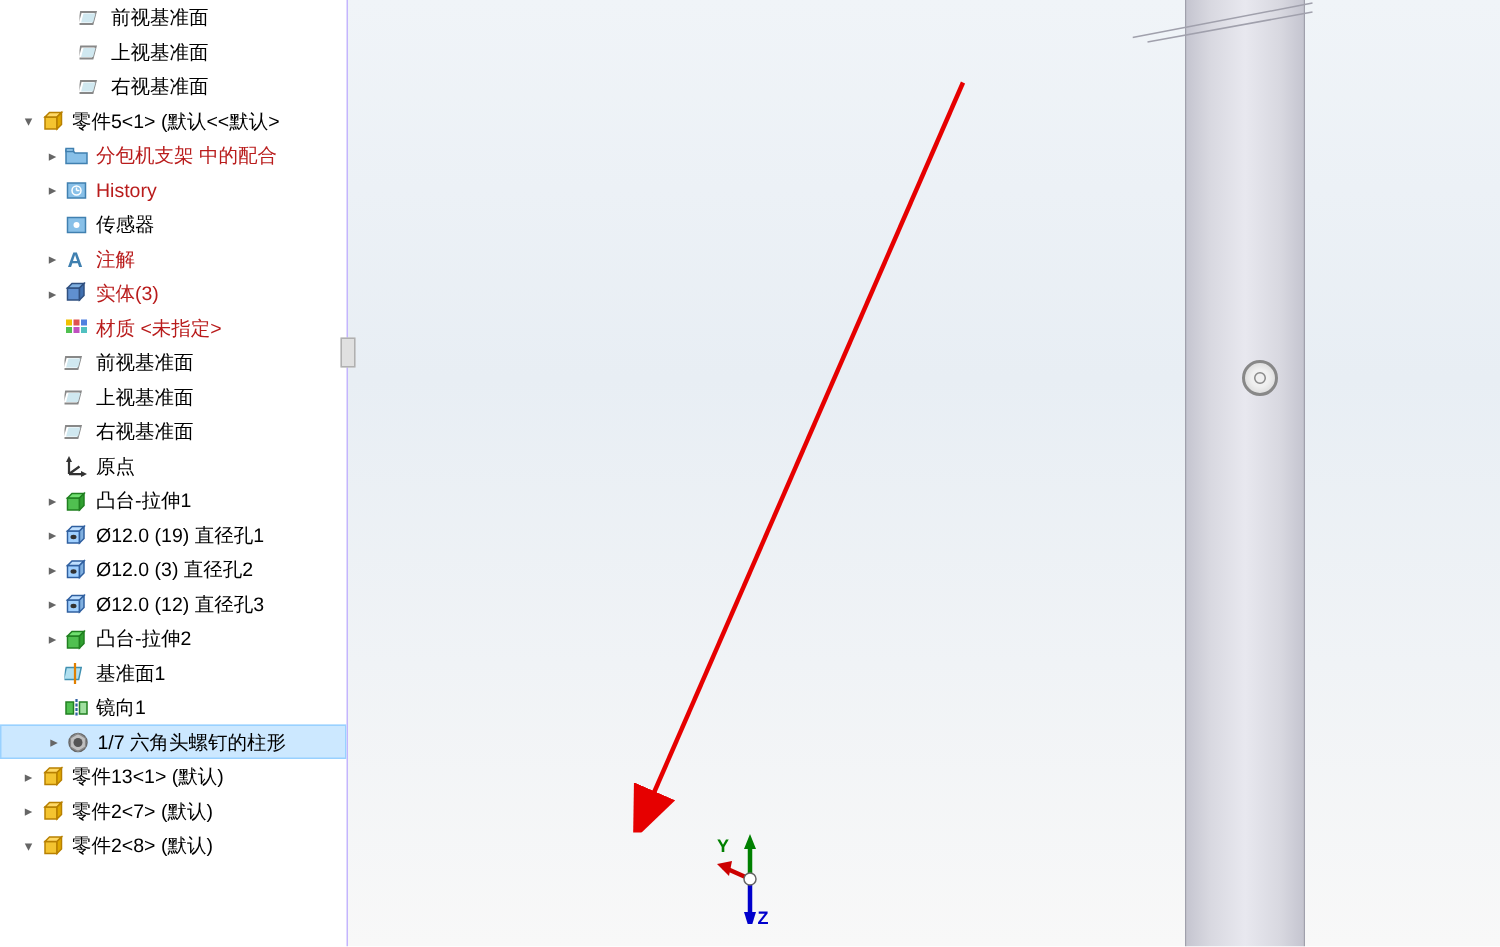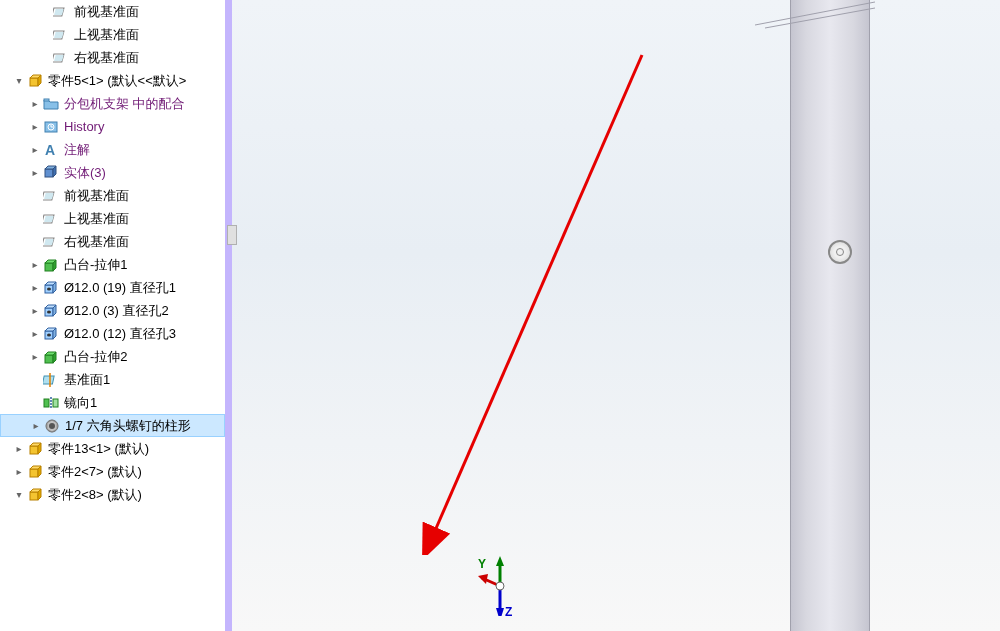--- a/index.html
+++ b/index.html
@@ -16,21 +16,21 @@
       overflow: hidden;
       background: #fff;
     }
     
     .tree-panel {
       width: 232px;
       height: 100%;
       background: #fff;
       overflow-y: auto;
       overflow-x: hidden;
-      border-right: 7px solid #c4b5fd;
+      border-right: 1px solid #c4b5fd;
     }
     
     .tree-item {
       display: flex;
       align-items: center;
       height: 23px;
       font-size: 13px;
       white-space: nowrap;
       cursor: pointer;
       user-select: none;
@@ -54,21 +54,21 @@
       width: 18px;
       height: 18px;
       margin-right: 4px;
       display: inline-flex;
       justify-content: center;
       align-items: center;
       flex-shrink: 0;
     }
     
     .label-blue {
-      color: #701a75;
+      color: #b91c1c;
     }
     
     .label-black {
       color: #000;
     }
     
     .indent-1 { padding-left: 38px; }
     .indent-2 { padding-left: 12px; }
     .indent-3 { padding-left: 28px; }
     .indent-4 { padding-left: 28px; }
@@ -211,20 +211,30 @@
         <span class="icon">
           <svg viewBox="0 0 16 16">
             <rect x="2" y="3" width="12" height="10" fill="#88c0e8" stroke="#4080b0"></rect>
             <circle cx="8" cy="8" r="3" fill="none" stroke="#fff" stroke-width="1"></circle>
             <line x1="8" y1="8" x2="8" y2="6" stroke="#fff"></line>
             <line x1="8" y1="8" x2="10" y2="8" stroke="#fff"></line>
           </svg>
         </span>
         <span class="label-blue">History</span>
       </div>
+      <div class="tree-item indent-4">
+        <span class="expander"></span>
+        <span class="icon">
+          <svg viewBox="0 0 16 16">
+            <rect x="2" y="3" width="12" height="10" fill="#88c0e8" stroke="#4080b0"></rect>
+            <circle cx="8" cy="8" r="2" fill="#fff"></circle>
+          </svg>
+        </span>
+        <span class="label-black">传感器</span>
+      </div>
       <div class="tree-item indent-3">
         <span class="expander">▸</span>
         <span class="icon">
           <svg viewBox="0 0 16 16">
             <text x="2" y="13" font-size="14" font-weight="bold" fill="#4080b0">A</text>
           </svg>
         </span>
         <span class="label-blue">注解</span>
       </div>
       <div class="tree-item indent-3">
@@ -235,20 +245,34 @@
             <polygon points="2,4 5,1 13,1 10,4" fill="#80b0e0" stroke="#305080"></polygon>
             <polygon points="10,4 13,1 13,9 10,12" fill="#4070b0" stroke="#305080"></polygon>
           </svg>
         </span>
         <span class="label-blue">实体(3)</span>
       </div>
       <div class="tree-item indent-4">
         <span class="expander"></span>
         <span class="icon">
           <svg viewBox="0 0 16 16">
+            <rect x="1" y="2" width="4" height="4" fill="#f0c000"></rect>
+            <rect x="6" y="2" width="4" height="4" fill="#e05050"></rect>
+            <rect x="11" y="2" width="4" height="4" fill="#5080e0"></rect>
+            <rect x="1" y="7" width="4" height="4" fill="#50c050"></rect>
+            <rect x="6" y="7" width="4" height="4" fill="#c050c0"></rect>
+            <rect x="11" y="7" width="4" height="4" fill="#50c0c0"></rect>
+          </svg>
+        </span>
+        <span class="label-blue">材质 &lt;未指定&gt;</span>
+      </div>
+      <div class="tree-item indent-4">
+        <span class="expander"></span>
+        <span class="icon">
+          <svg viewBox="0 0 16 16">
             <rect x="2" y="4" width="10" height="8" fill="none" stroke="#888" stroke-width="1.2" transform="skewX(-15)"></rect>
             <rect x="4" y="5" width="8" height="6" fill="#d0e8f0" transform="skewX(-15)"></rect>
           </svg>
         </span>
         <span class="label-black">前视基准面</span>
       </div>
       <div class="tree-item indent-4">
         <span class="expander"></span>
         <span class="icon">
           <svg viewBox="0 0 16 16">
@@ -260,20 +284,33 @@
       </div>
       <div class="tree-item indent-4">
         <span class="expander"></span>
         <span class="icon">
           <svg viewBox="0 0 16 16">
             <rect x="2" y="4" width="10" height="8" fill="none" stroke="#888" stroke-width="1.2" transform="skewX(-15)"></rect>
             <rect x="4" y="5" width="8" height="6" fill="#d0e8f0" transform="skewX(-15)"></rect>
           </svg>
         </span>
         <span class="label-black">右视基准面</span>
+      </div>
+      <div class="tree-item indent-4">
+        <span class="expander"></span>
+        <span class="icon">
+          <svg viewBox="0 0 16 16">
+            <line x1="3" y1="13" x2="3" y2="3" stroke="#333" stroke-width="1.5"></line>
+            <line x1="3" y1="13" x2="13" y2="13" stroke="#333" stroke-width="1.5"></line>
+            <line x1="3" y1="13" x2="10" y2="8" stroke="#333" stroke-width="1.5"></line>
+            <polygon points="3,1 1,5 5,5" fill="#333"></polygon>
+            <polygon points="15,13 11,11 11,15" fill="#333"></polygon>
+          </svg>
+        </span>
+        <span class="label-black">原点</span>
       </div>
       <div class="tree-item indent-3">
         <span class="expander">▸</span>
         <span class="icon">
           <svg viewBox="0 0 16 16">
             <rect x="2" y="6" width="8" height="8" fill="#50c050" stroke="#208020"></rect>
             <polygon points="2,6 5,3 13,3 10,6" fill="#70e070" stroke="#208020"></polygon>
             <polygon points="10,6 13,3 13,11 10,14" fill="#30a030" stroke="#208020"></polygon>
           </svg>
         </span>

